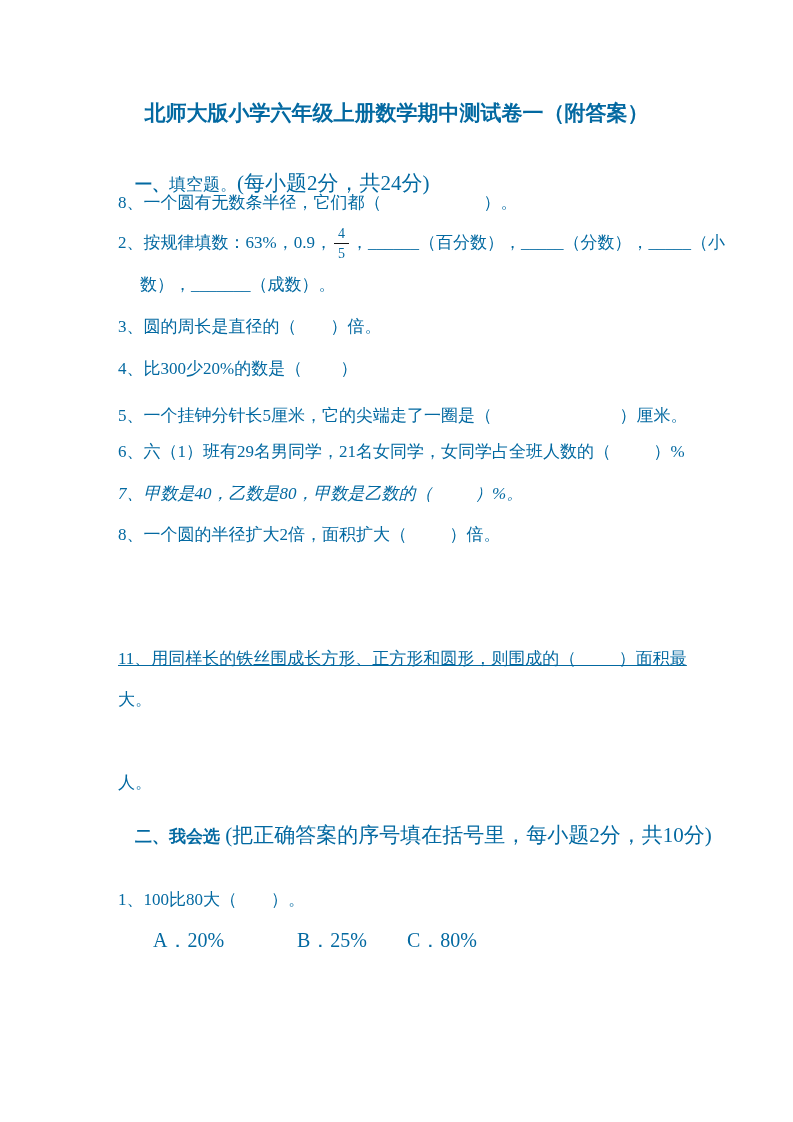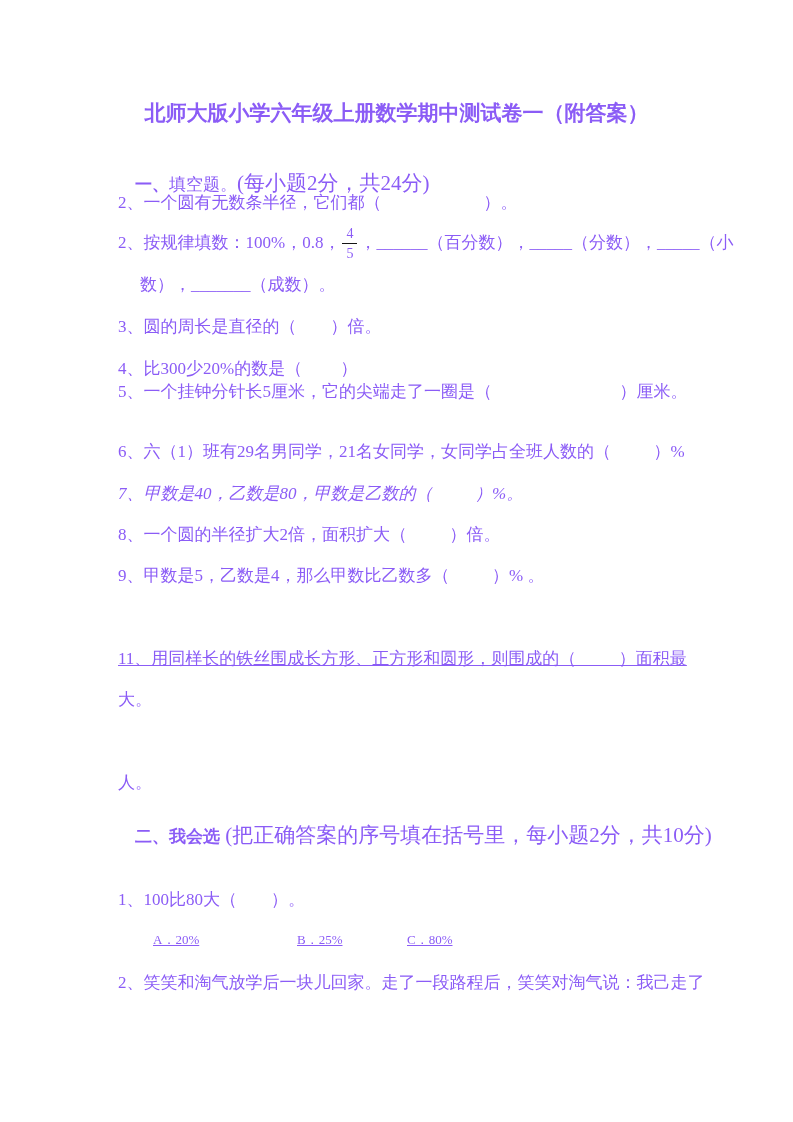--- a/index.html
+++ b/index.html
@@ -7,21 +7,21 @@
     padding: 0;
     background: #e8e8e8;
   }
   .page {
     position: relative;
     width: 793px;
     height: 1122px;
     margin: 0 auto;
     background: #ffffff;
     font-family: "Liberation Serif", "DejaVu Serif", serif;
-    color: #8b5cf6;
+    color: #0369a1;
     overflow: hidden;
   }
   .doc-title {
     position: absolute;
     top: 100px;
     left: 0;
     width: 100%;
     text-align: center;
     font-size: 21px;
     font-weight: bold;
@@ -55,60 +55,57 @@
     margin: 0 2px;
   }
   .frac .num {
     border-bottom: 1.5px solid #141414;
     padding: 0 4px 1px 4px;
     white-space: pre;
   }
   .frac .den { padding-top: 1px; white-space: pre; }
   .opt {
     position: absolute;
-    font-size: 13px;
+    font-size: 20px;
     line-height: 22px;
     white-space: pre;
-    text-decoration: underline;
   }
 </style>
 </head>
 <body>
 
 <div class="page">
 
   <div class="doc-title">北师大版小学六年级上册数学期中测试卷一（附答案）</div>
 
   <div class="line" style="top:150px;">
     <span class="sec-num">一、</span><span class="sec-name">填空题。</span><span class="sec-note">(每小题2分，共24分)</span>
   </div>
 
-  <div class="line" style="top:192px;">2、一个圆有无数条半径，它们都（                        ）。</div>
+  <div class="line" style="top:192px;">8、一个圆有无数条半径，它们都（                        ）。</div>
 
   <div class="line frac-line" style="top:220px;">
-    <span>2、按规律填数：100%，0.8，</span><span class="frac"><span class="num">4</span><span class="den">5</span></span><span>，______（百分数），_____（分数），_____（小</span>
+    <span>2、按规律填数：63%，0.9，</span><span class="frac"><span class="num">4</span><span class="den">5</span></span><span>，______（百分数），_____（分数），_____（小</span>
   </div>
   <div class="line indent2" style="top:274px;">数），_______（成数）。</div>
 
   <div class="line" style="top:316px;">3、圆的周长是直径的（        ）倍。</div>
   <div class="line" style="top:358px;">4、比300少20%的数是（         ）</div>
-  <div class="line" style="top:381px;">5、一个挂钟分针长5厘米，它的尖端走了一圈是（                              ）厘米。</div>
+  <div class="line" style="top:405px;">5、一个挂钟分针长5厘米，它的尖端走了一圈是（                              ）厘米。</div>
   <div class="line" style="top:441px;">6、六（1）班有29名男同学，21名女同学，女同学占全班人数的（          ）%</div>
   <div class="line" style="top:483px;font-style:italic;">7、甲数是40，乙数是80，甲数是乙数的（          ）%。</div>
   <div class="line" style="top:524px;">8、一个圆的半径扩大2倍，面积扩大（          ）倍。</div>
-  <div class="line" style="top:565px;">9、甲数是5，乙数是4，那么甲数比乙数多（          ）% 。</div>
   <div class="line" style="top:648px;text-decoration:underline;">11、用同样长的铁丝围成长方形、正方形和圆形，则围成的（          ）面积最</div>
   <div class="line" style="top:689px;">大。</div>
   <div class="line" style="top:772px;">人。</div>
 
   <div class="line" style="top:802px;">
     <span class="sec-name-bold">二、我会选</span><span class="sec-note"> (把正确答案的序号填在括号里，每小题2分，共10分)</span>
   </div>
 
   <div class="line" style="top:889px;">1、100比80大（        ）。</div>
 
   <div class="opt" style="top:929px; left:153px;">A．20%</div>
   <div class="opt" style="top:929px; left:297px;">B．25%</div>
   <div class="opt" style="top:929px; left:407px;">C．80%</div>
 
-  <div class="line" style="top:972px;">2、笑笑和淘气放学后一块儿回家。走了一段路程后，笑笑对淘气说：我己走了</div>
 
 </div>
 
 </body></html>

